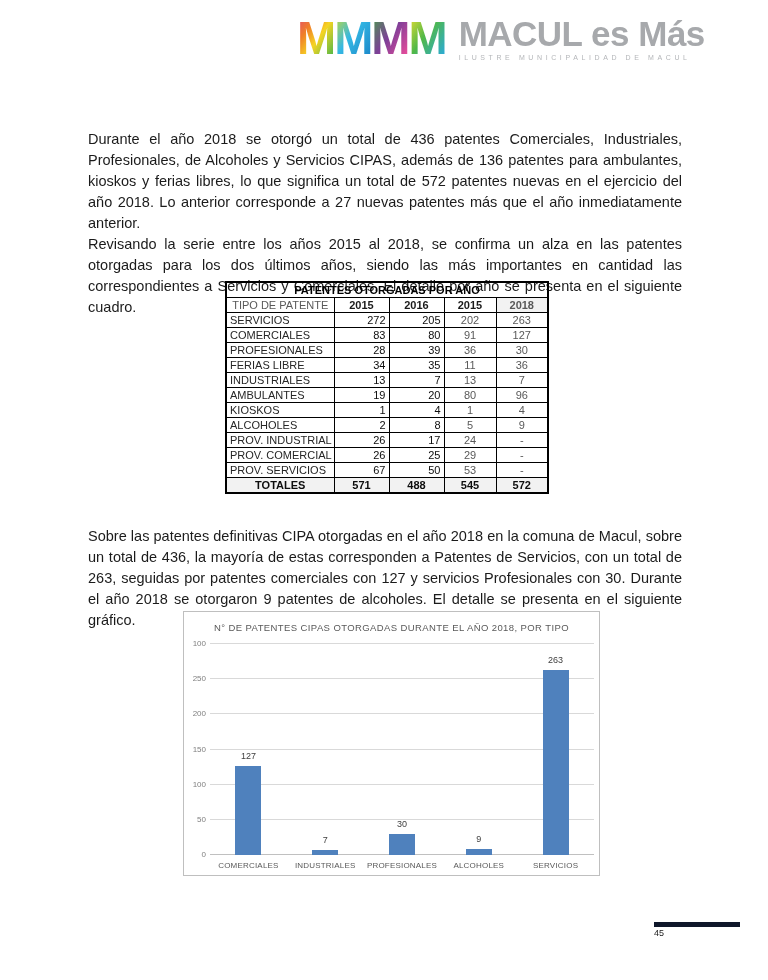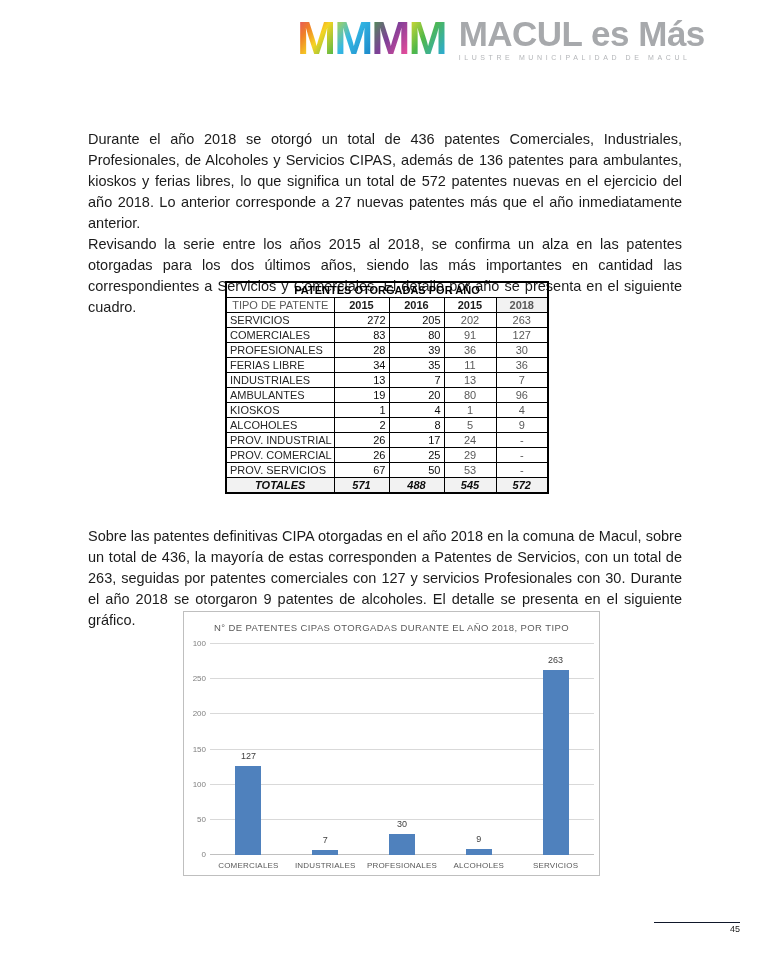--- a/index.html
+++ b/index.html
@@ -29,38 +29,38 @@
   .tablewrap { position:absolute; top:281px; left:225px; }
   table.patents { border-collapse:collapse; border:2px solid #000; table-layout:fixed; width:322px; }
   table.patents td, table.patents th { border:1px solid #000; font-size:11px; line-height:12px; padding:1px 3px; height:15px; overflow:hidden; white-space:nowrap; }
   .t-title { font-weight:bold; text-align:center; font-size:11.5px; color:#000; }
   .h-type { font-weight:normal; color:#595959; text-align:center; font-size:11px; background:#fff; }
   .h-year { font-weight:bold; text-align:center; color:#1a1a1a; }
   .h-year-last { font-weight:bold; text-align:center; color:#595959; background:#f2f2f2; }
   .c-name { text-align:left; color:#262626; }
   .c-right { text-align:right; color:#0d0d0d; }
   .c-center { text-align:center; color:#595959; }
-  .totals td { background:#f2f2f2; font-weight:bold; text-align:center; color:#0d0d0d;font-style:italic; }
+  .totals td { background:#f2f2f2; font-weight:bold; text-align:center; color:#0d0d0d; }
 
   
   .chart { position:absolute; top:611px; left:183px; width:417px; height:265px; border:1px solid #bfbfbf; background:#fff; }
   .chart-title { position:absolute; top:10px; left:0; width:100%; text-align:center; font-size:9.5px; color:#595959; letter-spacing:0.4px; }
   .plot { position:absolute; left:26px; top:32px; width:384px; height:211px; }
   .gridline { position:absolute; left:0; right:0; height:1px; background:#d9d9d9; }
   .gridline.zero { background:#c0c0c0; }
   .ylab { position:absolute; left:-24px; width:20px; text-align:right; font-size:8px; color:#808080; }
   .bars { position:absolute; left:0; top:0; width:100%; height:100%; display:flex; }
   .bar-slot { flex:1; position:relative; height:100%; }
   .bar { position:absolute; bottom:0; left:50%; transform:translateX(-50%); width:26px; background:#4f81bd; }
   .bar-label { position:absolute; left:0; width:100%; text-align:center; font-size:9px; color:#404040; }
   .xlabels { position:absolute; left:26px; top:249px; width:384px; display:flex; }
   .xlab { flex:1; text-align:center; font-size:8px; color:#595959; letter-spacing:0.2px; }
 
   
-  .footer { position:absolute; top:922px; left:654px; width:86px; border-top:1px solid #0f172a; text-align:right; }
+  .footer { position:absolute; top:922px; left:654px; width:86px; border-top:5px solid #0f172a; text-align:left; }
   .pagenum { font-size:9px; color:#222; padding-top:1px; }
 </style>
 </head>
 <body>
 
 <div class="page">
 
   <div class="logo">
     <div class="logo-ms">
       <span class="logo-m m1">M</span>

